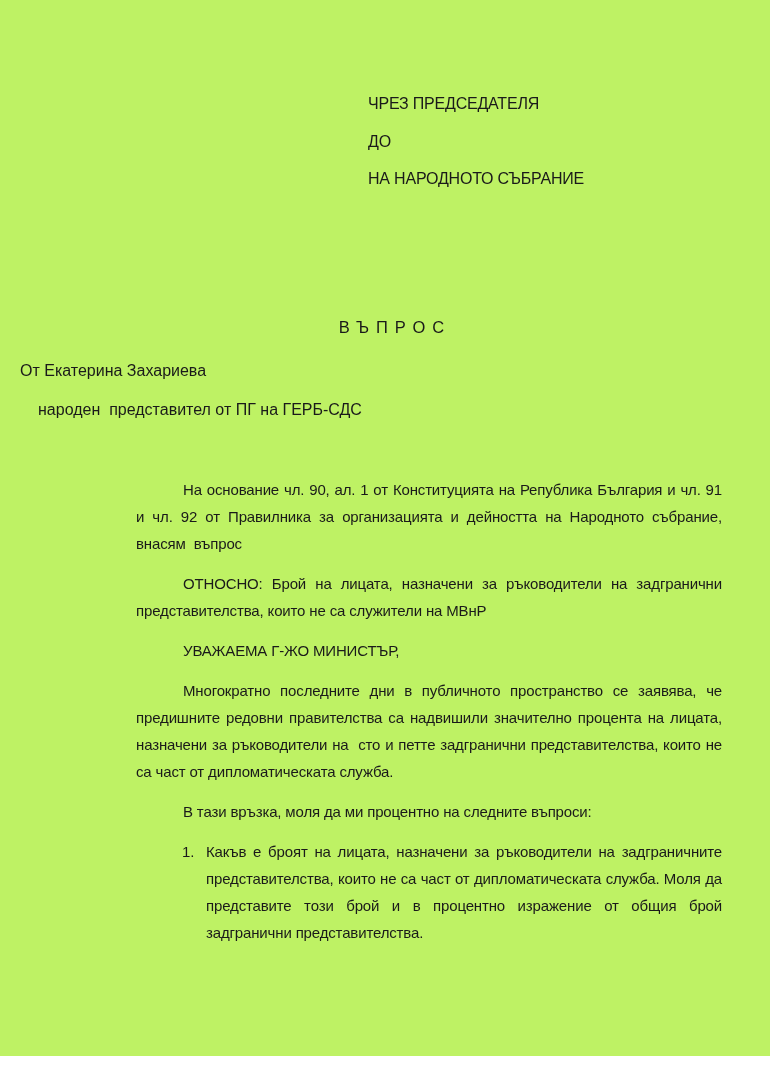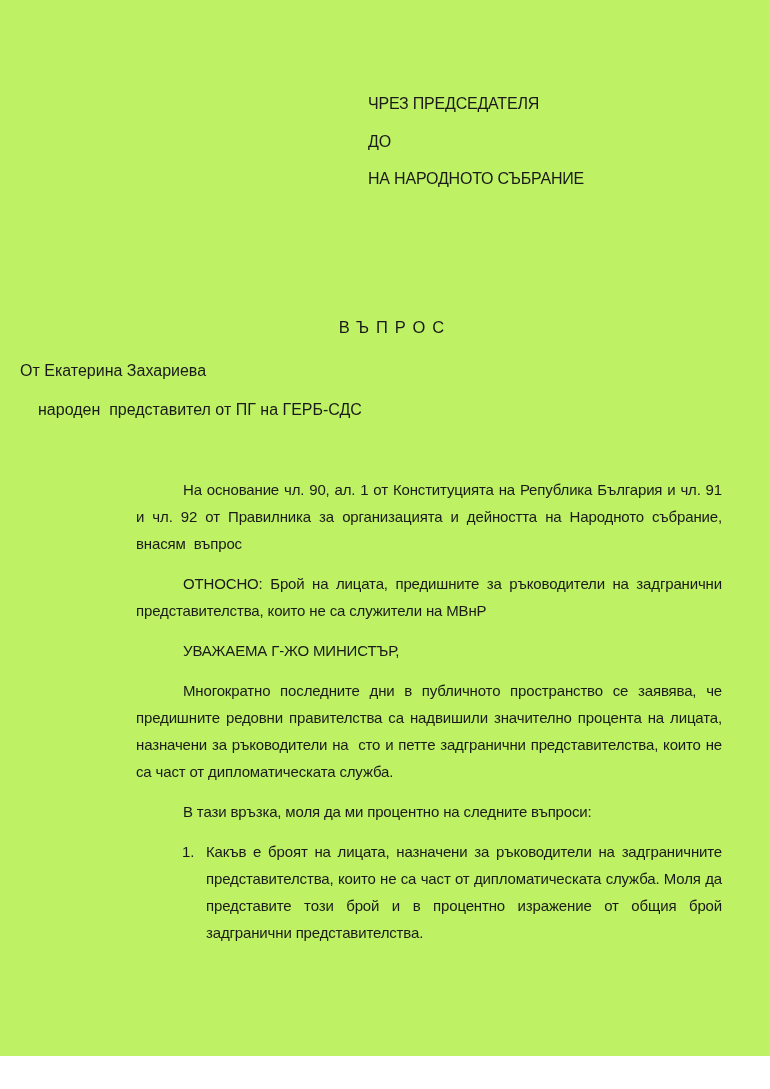--- a/index.html
+++ b/index.html
@@ -106,21 +106,21 @@
     <div>ДО</div>
     <div>НА НАРОДНОТО СЪБРАНИЕ</div>
   </div>
 
   <div class="title">ВЪПРОС</div>
   <div class="from">От Екатерина Захариева</div>
   <div class="role">народен  представител от ПГ на ГЕРБ-СДС</div>
 
   <div class="body">
     <p>На основание чл. 90, ал. 1 от Конституцията на Република България и чл. 91 и чл. 92 от Правилника за организацията и дейността на Народното събрание, внасям  въпрос</p>
-    <p>ОТНОСНО: Брой на лицата, предишните за ръководители на задгранични представителства, които не са служители на МВнР</p>
+    <p>ОТНОСНО: Брой на лицата, назначени за ръководители на задгранични представителства, които не са служители на МВнР</p>
     <p>УВАЖАЕМА Г-ЖО МИНИСТЪР,</p>
     <p>Многократно последните дни в публичното пространство се заявява, че предишните редовни правителства са надвишили значително процента на лицата, назначени за ръководители на  сто и петте задгранични представителства, които не са част от дипломатическата служба.</p>
     <p>В тази връзка, моля да ми процентно на следните въпроси:</p>
     <ol>
       <li>
         <span class="num">1.</span>
         <span>Какъв е броят на лицата, назначени за ръководители на задграничните представителства, които не са част от дипломатическата служба. Моля да представите този брой и в процентно изражение от общия брой задгранични представителства.</span>
       </li>
     </ol>
   </div>

